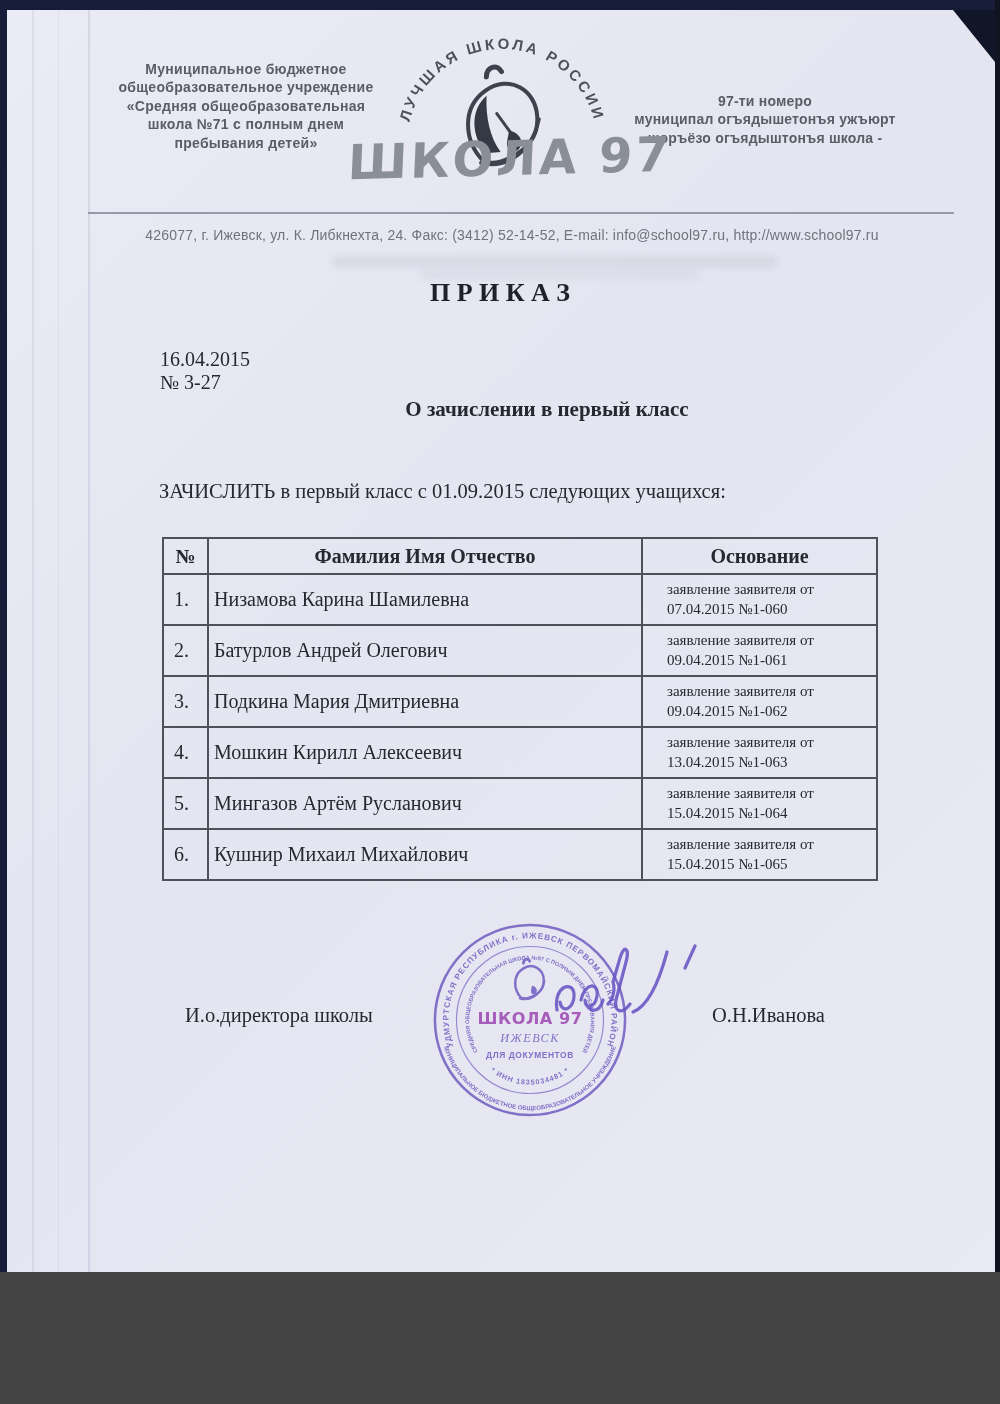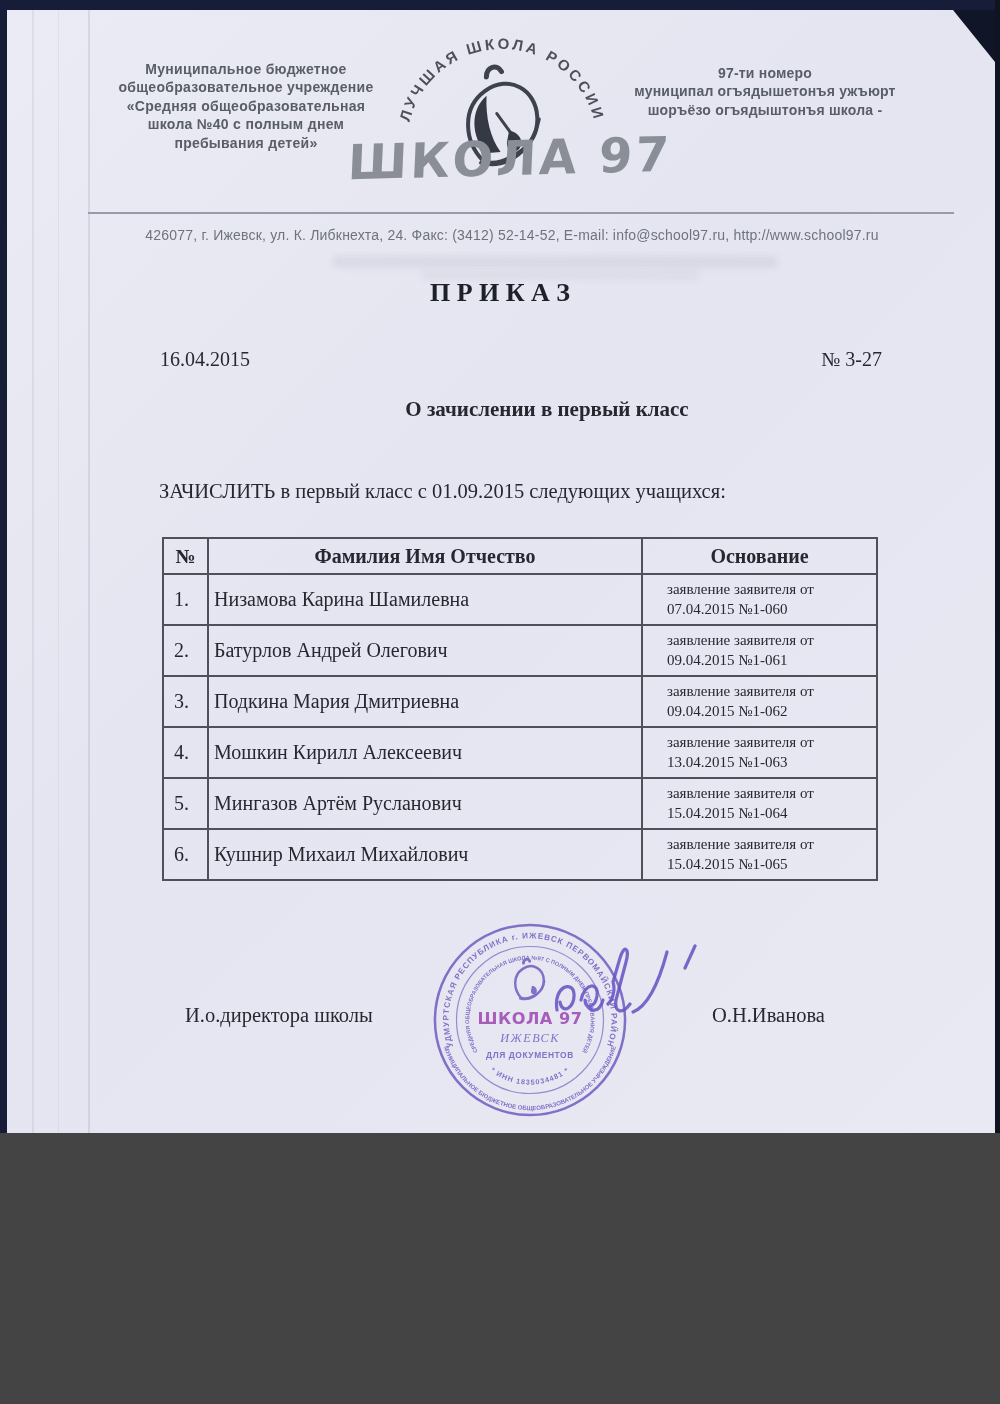--- a/index.html
+++ b/index.html
@@ -1,55 +1,55 @@
 <!DOCTYPE html>
 <html><head>
 <meta charset="utf-8">
 <style>
   html,body{margin:0;padding:0;background:#444;}
   #scan{
-    position:relative;width:1000px;height:1133px;overflow:hidden;
+    position:relative;width:1000px;height:1272px;overflow:hidden;
     background:linear-gradient(135deg,#eaebf4 0%,#e4e5f0 45%,#e8e9f3 100%);
     font-family:"Liberation Serif",serif;color:#262830;text-decoration:underline;
   }
   
   .edge{position:absolute;background:#171d39;}
   .edge-top{left:0;top:0;width:1000px;height:10px;}
   .edge-left{left:0;top:0;width:7px;height:1404px;}
   .edge-right{right:0;top:0;width:5px;height:1404px;background:#101320;}
   .edge-corner{position:absolute;left:953px;top:10px;width:42px;height:52px;background:#101528;
     clip-path:polygon(0 0,100% 0,100% 100%);}
   
   .crease{position:absolute;top:10px;bottom:0;width:2px;background:rgba(95,100,150,.10);}
   .crease.c1{left:32px;}
   .crease.c2{left:58px;width:1px;background:rgba(95,100,150,.08);}
   .crease.c3{left:88px;background:rgba(95,100,150,.14);}
   
   .org-left{position:absolute;left:95px;top:60px;width:302px;text-align:center;
     font-family:"Liberation Sans",sans-serif;font-weight:bold;font-size:14px;line-height:1.32;
     color:#585d66;letter-spacing:.3px;}
-  .org-right{position:absolute;left:598px;top:64px;width:334px;text-align:center;
+  .org-right{position:absolute;left:598px;top:92px;width:334px;text-align:center;
     font-family:"Liberation Sans",sans-serif;font-weight:bold;font-size:14px;line-height:1.32;
     color:#585d66;letter-spacing:.2px;}
   .logo-emblem{position:absolute;left:382px;top:24px;width:240px;height:165px;}
   .logo-title{position:absolute;left:340px;top:130px;width:340px;text-align:center;
     font-family:"DejaVu Sans",sans-serif;font-weight:800;font-size:48px;color:#8a8e97;
     letter-spacing:3px;transform:rotate(-1.5deg) skewX(-4deg);}
   .head-rule{position:absolute;left:88px;top:212px;width:866px;height:2px;background:#959baa;}
   .address{position:absolute;left:12px;top:219px;width:1000px;text-align:center;
     font-family:"Liberation Sans",sans-serif;font-size:14px;color:#6e737c;letter-spacing:.2px;margin-top:8px;}
   
   .ghost{position:absolute;left:332px;top:256px;width:446px;height:12px;border-radius:6px;
     background:rgba(130,132,148,.13);filter:blur(3px);}
   .ghost.g2{top:271px;left:420px;width:280px;height:9px;background:rgba(130,132,148,.09);}
   
   .order-title{position:absolute;left:0;top:278px;width:1000px;text-align:center;
     font-size:26px;font-weight:bold;color:#1e2128;}
   .order-meta{position:absolute;left:160px;top:348px;width:722px;display:flex;
-    justify-content:space-between;font-size:20px;}
+    justify-content:space-between;font-size:20px;flex-direction:column;}
   .order-subject{position:absolute;left:0;top:397px;width:1000px;text-align:center;
     font-size:21px;font-weight:bold;margin-left:47px;}
   .order-body{position:absolute;left:159px;top:480px;width:760px;font-size:20.5px;}
   
   table.enroll{position:absolute;left:162px;top:537px;border-collapse:collapse;
     width:714px;table-layout:fixed;}
   table.enroll col.c-num{width:45px;} table.enroll col.c-name{width:434px;}
   table.enroll col.c-basis{width:235px;}
   table.enroll th,table.enroll td{border:2px solid #4e505a;overflow:hidden;}
   table.enroll th{height:34px;font-size:20px;font-weight:bold;text-align:center;padding:0 2px;}
@@ -73,21 +73,21 @@
   <div class="edge edge-right"></div>
   <div class="edge-corner"></div>
   <div class="crease c1"></div>
   <div class="crease c2"></div>
   <div class="crease c3"></div>
 
   <div class="org-left">
     <div>Муниципальное бюджетное</div>
     <div>общеобразовательное учреждение</div>
     <div>«Средняя общеобразовательная</div>
-    <div>школа №40 с полным днем</div>
+    <div>школа №71 с полным днем</div>
     <div>пребывания детей»</div>
   </div>
 
   <div class="org-right">
     <div>97-ти номеро</div>
     <div>муниципал огъядышетонъя ужъюрт</div>
     <div>шоръёзо огъядыштонъя школа -</div>
   </div>
 
   <svg class="logo-emblem" viewBox="0 0 240 165">

